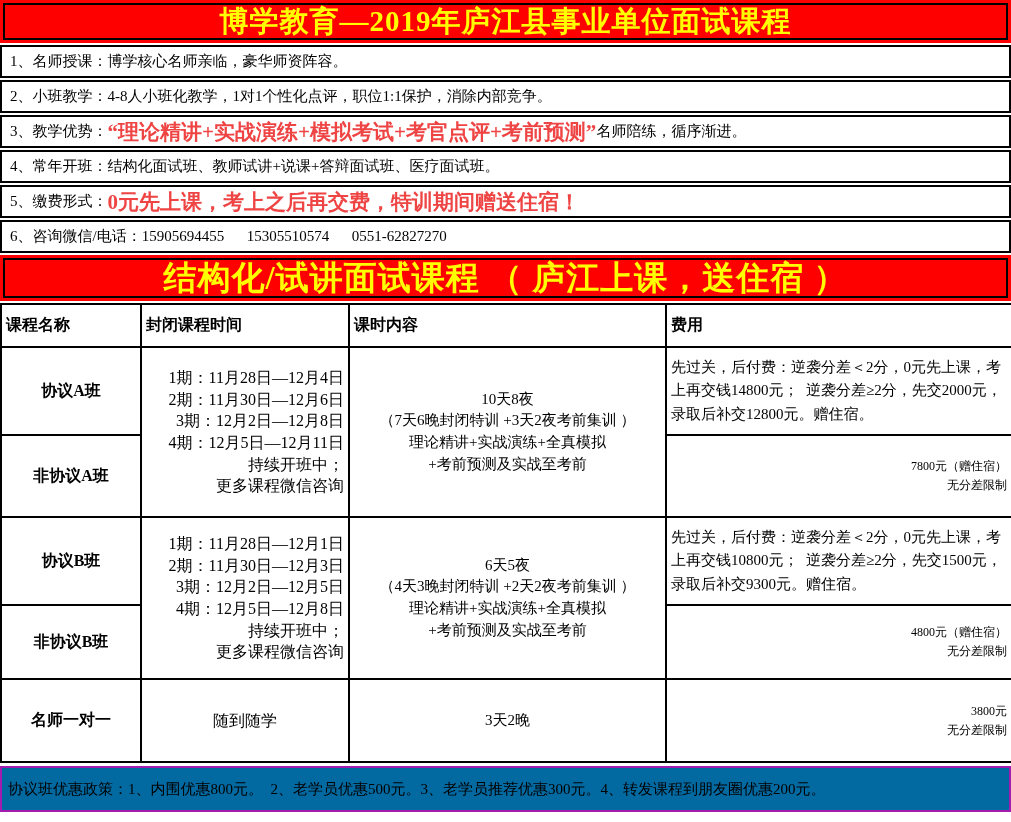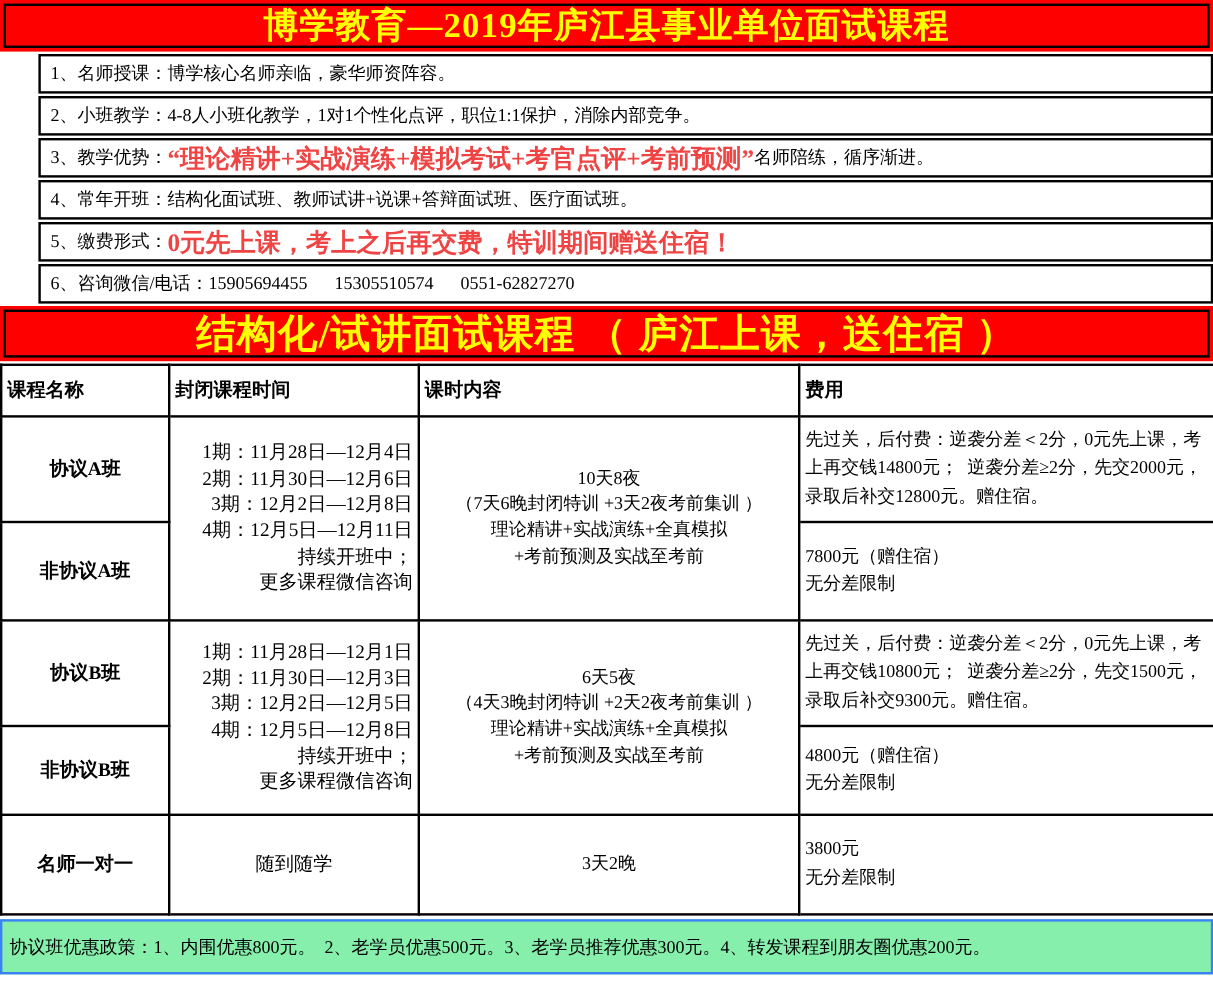--- a/index.html
+++ b/index.html
@@ -19,21 +19,21 @@
     border: 2px solid #000;
     display: flex; align-items: center; justify-content: center;
     color: #ffff00; font-weight: bold;
     white-space: pre-wrap;
   }
   #banner1 .banner-inner { height: 37px; font-size: 29px; letter-spacing: 1px; }
   #banner2 { margin-top: 2px; }
   #banner2 .banner-inner { height: 40px; font-size: 33px; letter-spacing: 1px; }
 
   
-  .features { margin-top: 2px; padding-left: 32px; }
+  .features { margin-top: 2px; }
   .feature-row {
     border: 2px solid #000;
     height: 33px;
     margin-bottom: 2px;
     display: flex; align-items: center;
     padding-left: 8px;
     font-size: 15px;
     white-space: pre-wrap;
   }
   .feature-row .hl { color: #ef4444; font-weight: bold; font-size: 21px; }
@@ -48,27 +48,27 @@
   table.course th, table.course td {
     border: 2px solid #000;
     padding: 2px 4px;
     overflow: hidden;
   }
   table.course th { height: 43px; font-size: 16px; font-weight: bold; text-align: left; }
   td.class-cell { font-weight: bold; text-align: center; font-size: 16px; }
   td.time-cell  { font-size: 16px; text-align: right; padding-left: 6px; white-space: pre-line; line-height: 1.35; vertical-align: middle; }
   td.content-cell { font-size: 15px; text-align: center; white-space: pre-line; line-height: 1.45; vertical-align: middle; }
   td.fee-left { font-size: 15px; text-align: left; white-space: pre-wrap; line-height: 1.55; padding: 4px 6px; vertical-align: middle; }
-  td.fee-center { font-size: 15px; text-align: left; white-space: pre-line; line-height: 1.55; vertical-align: middle; }
+  td.fee-center { font-size: 12px; text-align: right; white-space: pre-line; line-height: 1.55; vertical-align: middle; }
 
   
   .footer-bar {
     margin-top: 3px;
-    border: 2px solid #3b82f6;
-    background: #86efac;
+    border: 2px solid #a21caf;
+    background: #0369a1;
     height: 46px;
     display: flex; align-items: center;
     padding-left: 6px;
     font-size: 15px;
     white-space: pre-wrap;
   }
 </style>
 </head>
 <body>
 

